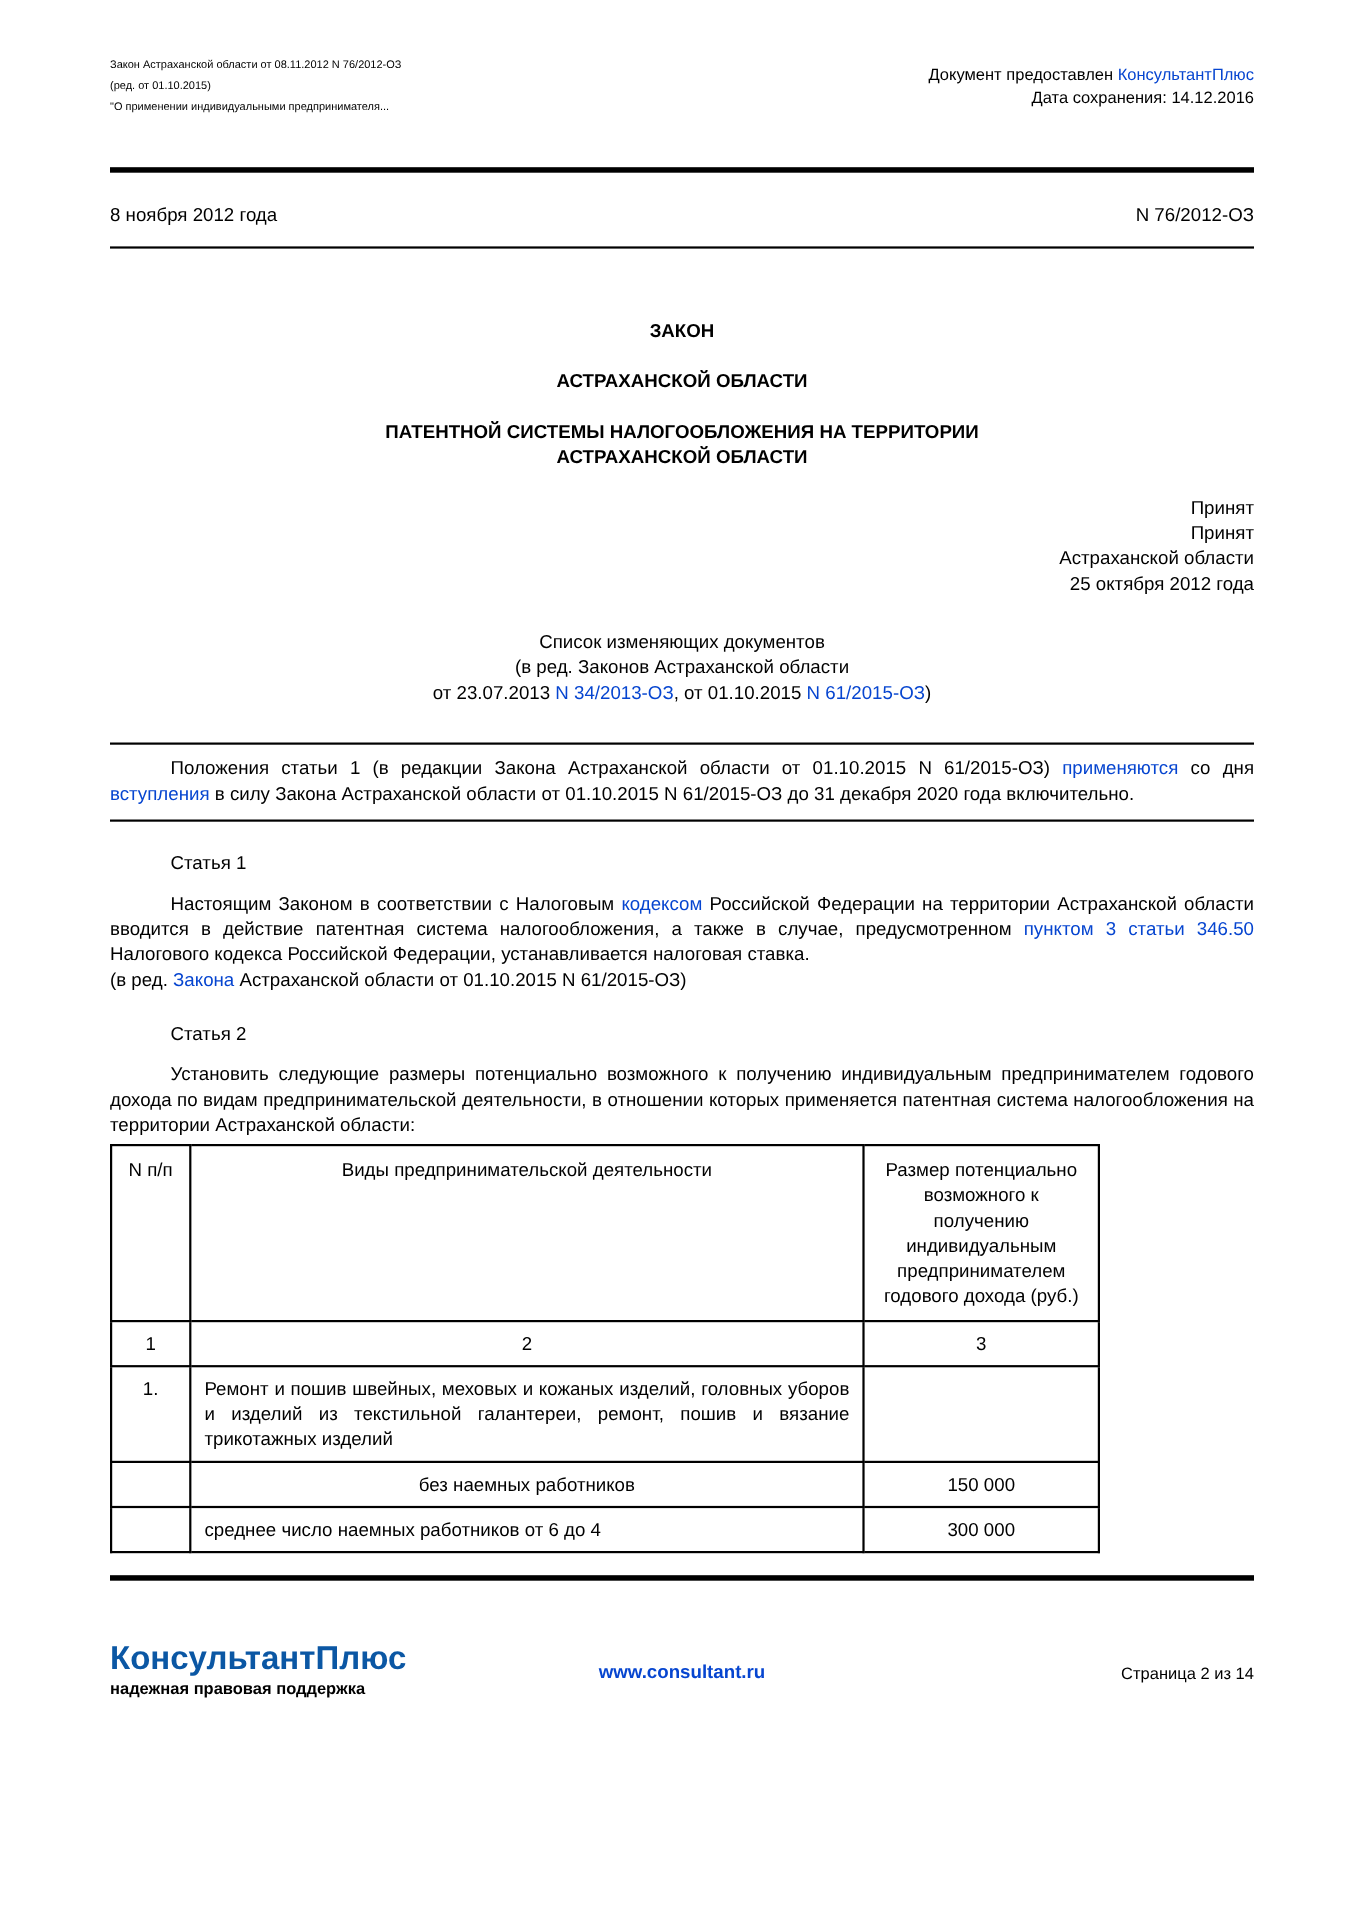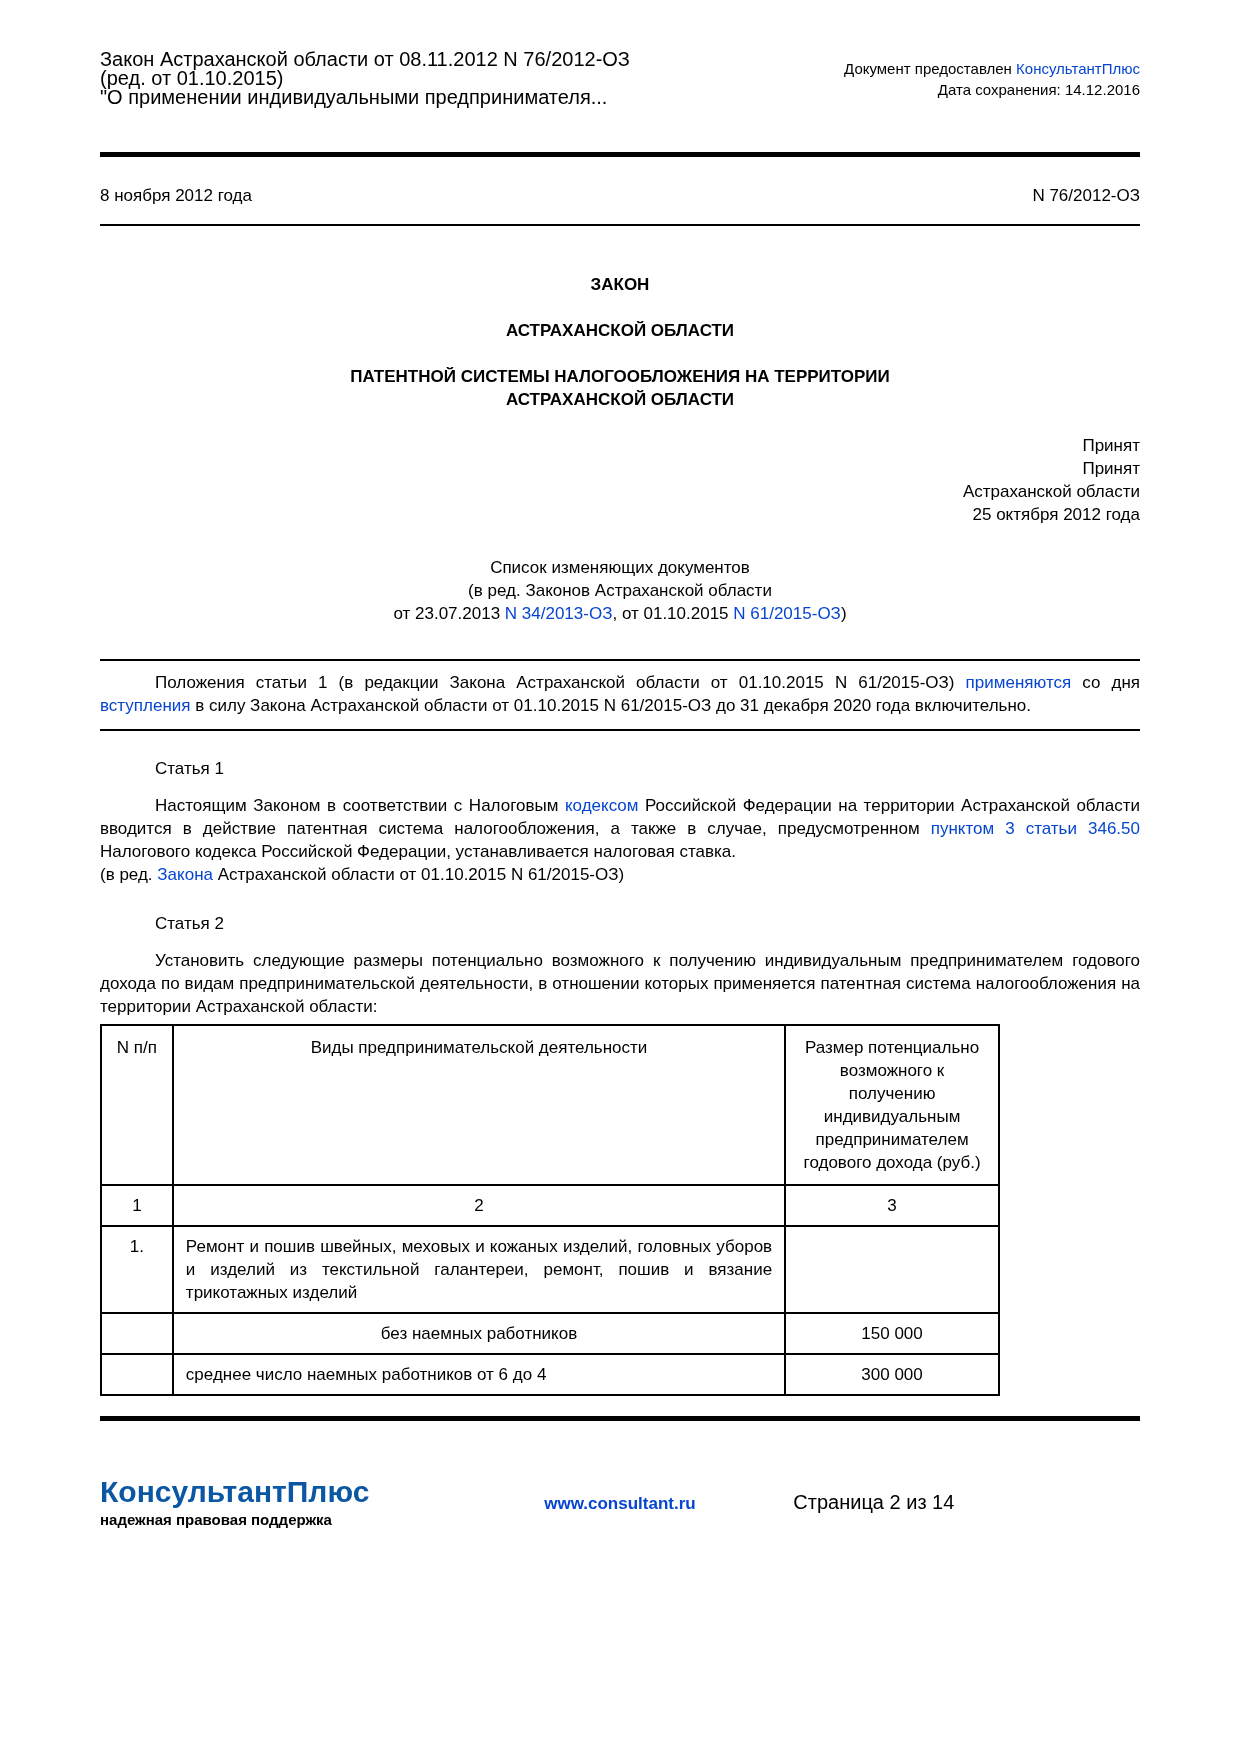--- a/index.html
+++ b/index.html
@@ -2,40 +2,40 @@
 <html lang="ru" style="--link-color: #0645d0; --logo-color: #0b57a4;"><head>
 <meta charset="utf-8">
 <style>
   * { margin:0; padding:0; box-sizing:border-box; }
   html, body { background:#ffffff; }
   body { font-family:"Liberation Sans","DejaVu Sans",sans-serif; color:#000; }
   .page { width:1240px; height:1754px; background:#fff; padding:50px 100px 0 100px; position:relative; overflow:hidden; }
 
   
   .top-header { display:flex; justify-content:space-between; align-items:flex-start; }
-  .header-left { font-size:20px; line-height:19px; max-width:560px; }
+  .header-left { font-size:10px; line-height:19px; max-width:560px; }
   .header-right { font-size:15px; line-height:21px; text-align:right; padding-top:8px; }
 
   .doc-link { color:var(--link-color,#0645d0); text-decoration:none; cursor:pointer; }
 
   .hr-thick { height:5px; background:#000; margin-top:45px; }
   .hr-thick.bottom { margin-top:20px; }
   .hr-thin  { height:2px; background:#000; }
 
   .date-row { display:flex; justify-content:space-between; font-size:17px; line-height:23px; margin-top:27px; }
   .rule-under-date { margin-top:17px; }
 
   .txt { font-size:17px; line-height:23px; }
   .center { text-align:center; }
   .right  { text-align:right; }
   .bold   { font-weight:bold; }
   .justify{ text-align:justify; }
   .indent { text-indent:55px; }
 
-  .heading-law    { margin-top:47px; }
+  .heading-law    { margin-top:63px; }
   .heading-region { margin-top:23px; }
   .doc-title      { margin-top:23px; }
   .adopted-block  { margin-top:23px; }
   .amendments     { margin-top:30px; }
 
   .rule-note-top    { margin-top:34px; }
   .note-paragraph   { margin-top:10px; }
   .rule-note-bottom { margin-top:12px; }
 
   .article-title { margin-top:26px; }
@@ -52,21 +52,21 @@
   .c-num { text-align:center; }
   .c-amt { text-align:center; }
   .c-act.center { text-align:center; }
   .c-act.justify { text-align:justify; }
 
   
   .footer { margin-top:55px; display:grid; grid-template-columns:1fr 1fr 1fr; align-items:end; }
   .logo-title { font-size:30px; font-weight:bold; color:var(--logo-color,#0b57a4); line-height:32px; }
   .logo-subtitle { font-size:15px; font-weight:bold; margin-top:3px; }
   .footer-site { text-align:center; font-size:17px; font-weight:bold; padding-bottom:14px; }
-  .footer-page { font-size:20px; padding-bottom:14px; }
+  .footer-page { text-align:right; font-size:15px; padding-bottom:14px; }
 </style>
 </head>
 <body>
 
 <div class="page">
 
   <header class="top-header">
     <div class="header-left">
       <div>Закон Астраханской области от 08.11.2012 N 76/2012-ОЗ</div>
       <div>(ред. от 01.10.2015)</div>

